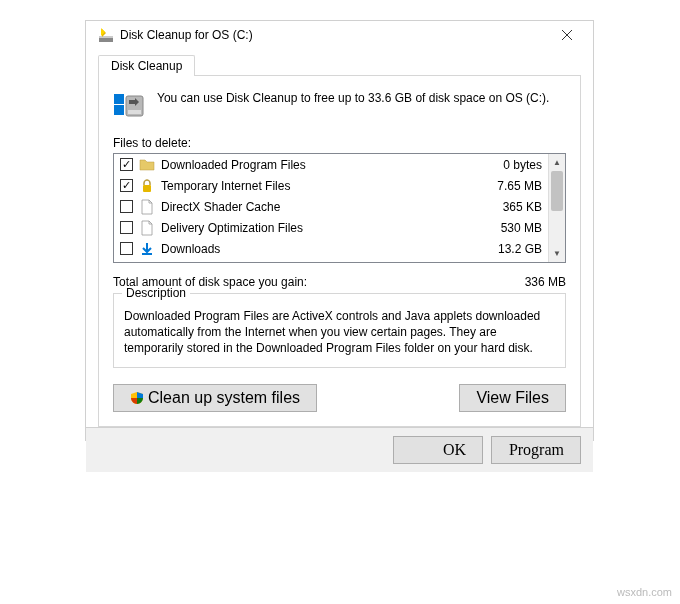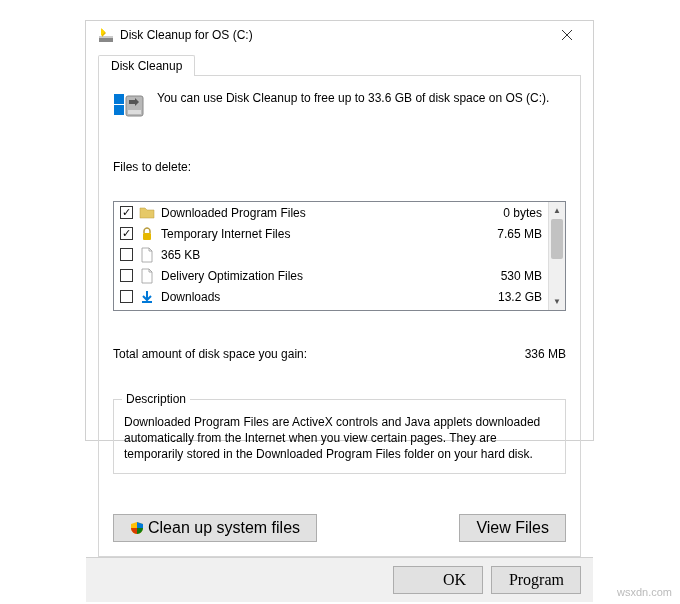--- a/index.html
+++ b/index.html
@@ -68,21 +68,20 @@
       font-size: 12px;
       margin-bottom: -1px;
       border-radius: 2px 2px 0 0;
     }
     .tabpanel {
       border: 1px solid #d6d6d6;
       flex: 1;
       padding: 14px 14px 14px 14px;
       display: flex;
       flex-direction: column;
-      gap: 24px;
     }
     .info-row {
       display: flex;
       gap: 12px;
       margin-bottom: 14px;
     }
     .info-icon {
       width: 32px;
       height: 32px;
       flex: 0 0 32px;
@@ -142,21 +141,21 @@
       align-items: center;
       justify-content: center;
       font-size: 8px;
       color: #555;
     }
     .scroll-track { flex: 1; background: #f0f0f0; position: relative; }
     .scroll-thumb { position: absolute; top: 0; left: 2px; right: 2px; height: 40px; background: #c2c2c2; border-radius: 2px; }
     .total-row {
       display: flex;
       justify-content: space-between;
-      margin-bottom: 14px;
+      margin-bottom: 4px;
     }
     .groupbox {
       position: relative;
       border: 1px solid #d6d6d6;
       padding: 14px 10px 10px 10px;
       margin-bottom: 16px;
       flex: 1;
     }
     .groupbox-title {
       position: absolute;
@@ -272,20 +271,21 @@
               <span class="list-size">7.65 MB</span>
             </div>
             <div class="list-item">
               <span class="list-cb"></span>
               <span class="list-icon">
                 <svg viewBox="0 0 16 16">
                   <path d="M3 1 L10 1 L13 4 L13 15 L3 15 Z" fill="#fff" stroke="#999" stroke-width="0.8"></path>
                   <path d="M10 1 L10 4 L13 4" fill="none" stroke="#999" stroke-width="0.8"></path>
                 </svg>
               </span>
+              <span class="list-label">DirectX Shader Cache</span>
               <span class="list-size">365 KB</span>
             </div>
             <div class="list-item">
               <span class="list-cb"></span>
               <span class="list-icon">
                 <svg viewBox="0 0 16 16">
                   <path d="M3 1 L10 1 L13 4 L13 15 L3 15 Z" fill="#fff" stroke="#999" stroke-width="0.8"></path>
                   <path d="M10 1 L10 4 L13 4" fill="none" stroke="#999" stroke-width="0.8"></path>
                 </svg>
               </span>

